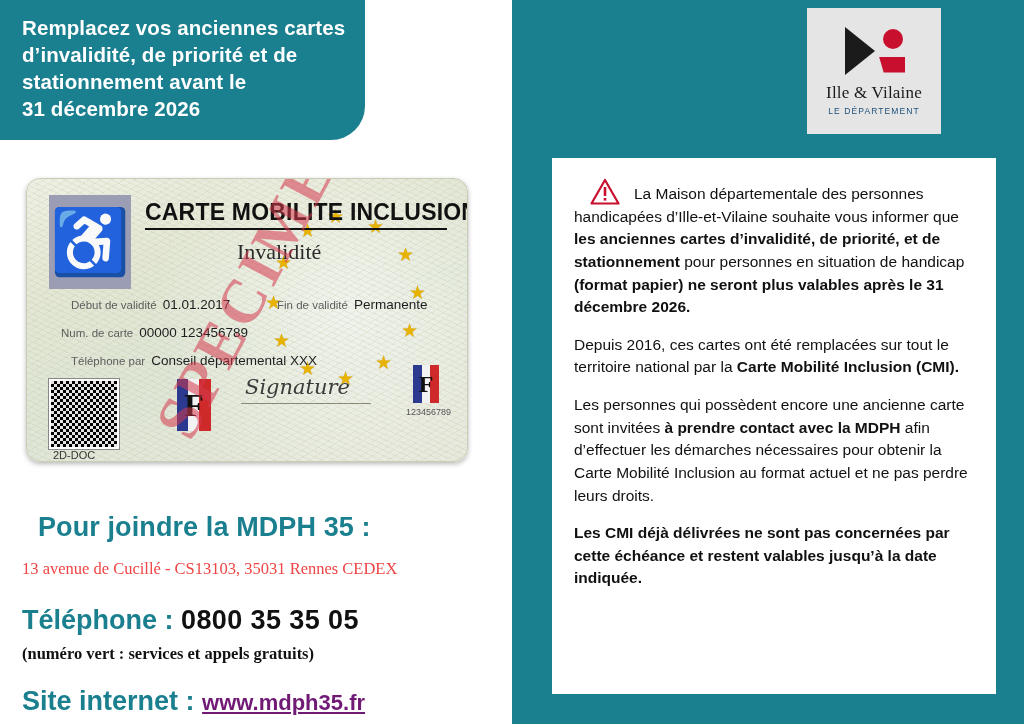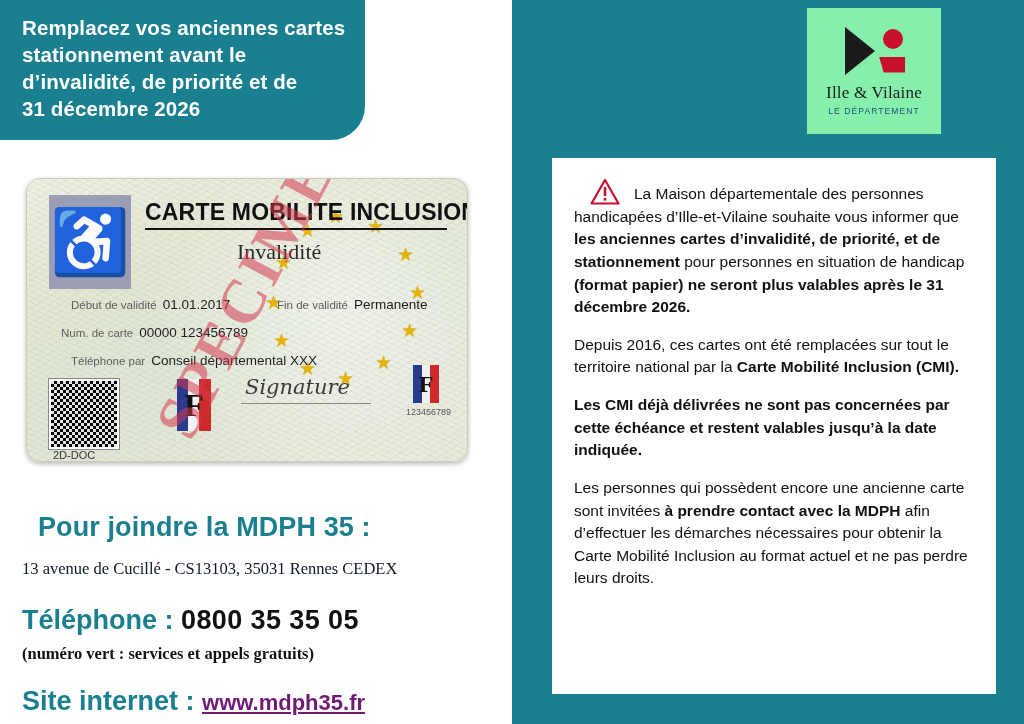--- a/index.html
+++ b/index.html
@@ -252,21 +252,21 @@
   .contact h2 {
     margin: 16px;
     font-size: 27px;
     color: #1a7f8e;
     font-weight: bold;
     letter-spacing: 0.1px;
   }
   .contact .addr {
     margin: 9px 0 0 0;
     font-size: 16.5px;
-    color: #0f172a;
+    color: #ef4444;
     font-family: "Liberation Serif", serif;
   }
   .phone-row {
     margin-top: 26px;
     font-size: 27px;
     color: #1a7f8e;
     font-weight: bold;
   }
   .phone-row .num {
     color: #111111;
@@ -293,21 +293,21 @@
     font-weight: bold;
   }
 
   
   .logo-box {
     position: absolute;
     left: 295px;
     top: 8px;
     width: 134px;
     height: 126px;
-    background: #86efac;
+    background: #e5e5e5;
     display: flex;
     flex-direction: column;
     align-items: center;
     justify-content: center;
   }
   .logo-mark {
     position: relative;
     width: 62px;
     height: 48px;
     margin-bottom: 8px;
@@ -374,22 +374,22 @@
 </style>
 </head>
 <body>
 
 <div class="page">
 
   <div class="left-col">
 
     <div class="banner">
       <span class="ln">Remplacez vos anciennes cartes</span>
+      <span class="ln">d’invalidité, de priorité et de</span>
       <span class="ln">stationnement avant le</span>
-      <span class="ln">d’invalidité, de priorité et de</span>
       <span class="ln">31 décembre 2026</span>
     </div>
 
     <div class="card-wrap">
       <div class="card">
         <div class="card-guilloche"></div>
 
         <div class="eu-stars">
           <span style="left:56px; top:0px;">★</span>
           <span style="left:96px; top:10px;">★</span>
@@ -476,21 +476,21 @@
           <rect x="13.7" y="9" width="2.6" height="9" fill="#c8102e"></rect>
           <rect x="13.7" y="20" width="2.6" height="2.6" fill="#c8102e"></rect>
         </svg><span>La Maison départementale des personnes handicapées d’Ille-et-Vilaine souhaite vous informer que </span><b>les anciennes cartes d’invalidité, de priorité, et de stationnement</b><span> pour personnes en situation de handicap </span><b> (format papier) ne seront plus valables après le 31 décembre 2026.</b>
       </p>
 
       <p>
         <span>Depuis 2016, ces cartes ont été remplacées sur tout le territoire national par la </span><b>Carte Mobilité Inclusion (CMI).</b>
       </p>
 
       <p>
+        <span>Les personnes qui possèdent encore une ancienne carte sont invitées </span><b>à prendre contact avec la MDPH</b><span> afin d’effectuer les démarches nécessaires pour obtenir la Carte Mobilité Inclusion au format actuel et ne pas perdre leurs droits.</span>
+      </p>
+
+      <p>
         <b>Les CMI déjà délivrées ne sont pas concernées par cette échéance et restent valables jusqu’à la date indiquée.</b>
-      </p>
-
-      <p>
-        <span>Les personnes qui possèdent encore une ancienne carte sont invitées </span><b>à prendre contact avec la MDPH</b><span> afin d’effectuer les démarches nécessaires pour obtenir la Carte Mobilité Inclusion au format actuel et ne pas perdre leurs droits.</span>
       </p>
     </div>
   </div>
 </div>
 
 </body></html>

